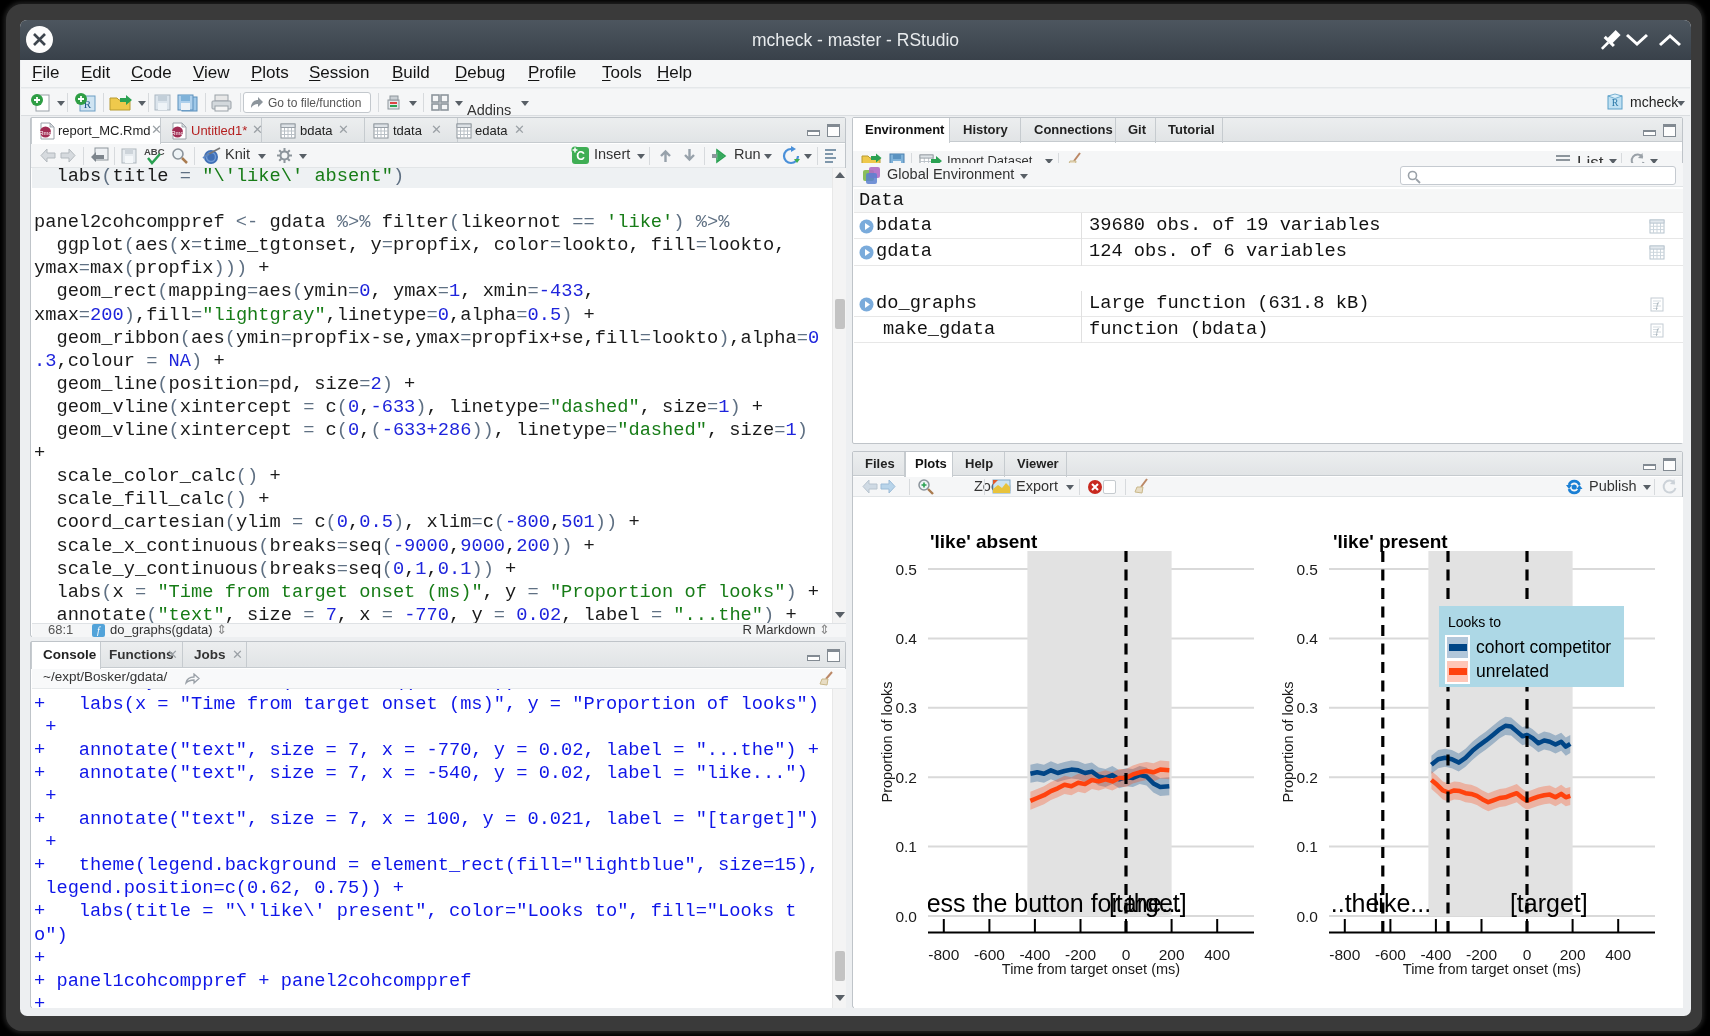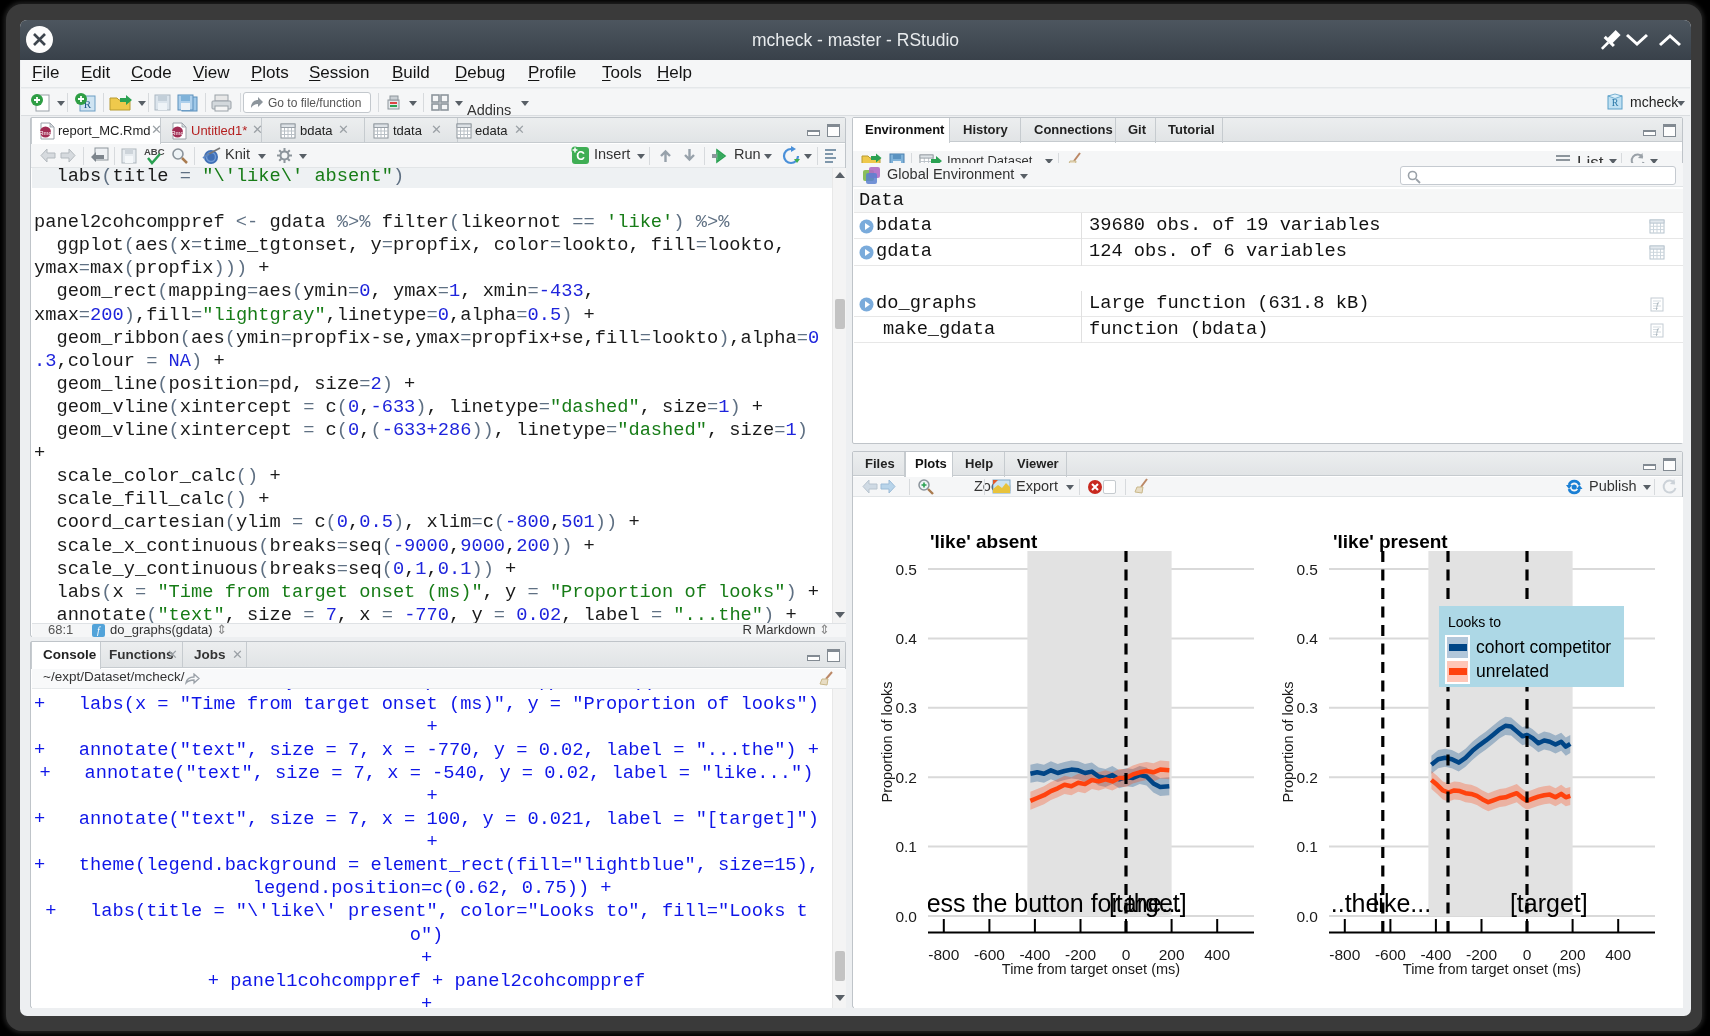--- a/index.html
+++ b/index.html
@@ -300,37 +300,37 @@
     <div class="sb-thumb" style="left:2px;top:131px;width:10px;height:30px;"></div>
     <div class="abs arrow-dn" style="left:2px;top:444px;"></div>
   </div>
   <div class="abs" style="left:1px;top:505px;width:814px;height:14px;background:#f5f6f7;border-top:1px solid #dfe2e5;">
     <div class="abs" style="left:16px;top:-2px;font-size:13px;color:#555;">68:1</div>
     <div class="abs" style="left:60px;top:0px;width:13px;height:13px;background:#52a3d9;border-radius:2px;color:#fff;font-size:10px;text-align:center;line-height:13px;font-style:italic;font-family:'Liberation Serif';">f</div>
     <div class="abs" style="left:78px;top:-2px;font-size:13px;color:#333;">do_graphs(gdata) <span style="color:#888">⇕</span></div>
     <div class="abs" style="right:16px;top:-2px;font-size:13px;color:#333;">R Markdown <span style="color:#888">⇕</span></div>
   </div>
 </div>
-<div id="pane-console" class="pane" style="left:30px;top:641px;width:816px;height:367px;text-align:center;">
+<div id="pane-console" class="pane" style="left:30px;top:641px;width:816px;height:367px;">
   <div class="tabbar" style="height:26px;">
     <div class="tab active" style="left:0;width:70px;height:27px;"></div>
     <div class="abs" style="left:12px;top:5px;font-size:13.5px;font-weight:bold;color:#222;">Console</div>
     <div class="tab" style="left:70px;width:82px;border-right:1px solid #c6cbcf;"></div>
     <div class="abs" style="left:78px;top:5px;font-size:13.5px;font-weight:bold;color:#333;">Functions</div>
     <div class="abs tclose" style="left:136px;top:5px;">✕</div>
     <div class="tab" style="left:152px;width:64px;border-right:1px solid #c6cbcf;"></div>
     <div class="abs" style="left:163px;top:5px;font-size:13.5px;font-weight:bold;color:#333;">Jobs</div>
     <div class="abs tclose" style="left:201px;top:5px;">✕</div>
     <div class="minmax" style="left:776px;top:7px;">
         <div class="mn"></div>
         <div class="mx"></div>
       </div>
   </div>
   <div class="abs" style="left:1px;top:27px;width:814px;height:20px;background:#f8f9fa;border-bottom:1px solid #e6e9eb;">
-    <div class="abs" style="left:11px;top:0px;font-size:13.5px;color:#333;">~/expt/Dataset/mcheck/</div>
+    <div class="abs" style="left:11px;top:0px;font-size:13.5px;color:#333;">~/expt/Bosker/gdata/</div>
     <svg class="abs" style="left:152px;top:4px" width="16" height="12">
         <path d="M2 10 C3 5 7 4 10 4 L10 1 L15 5.5 L10 10 L10 7 C7 7 4 8 2 10 Z" fill="none" stroke="#9aa1a8" stroke-width="1.3"></path>
       </svg>
     <svg class="abs" style="left:786px;top:2px" width="18" height="16">
         <path d="M14 1 L8 8" stroke="#b86" stroke-width="2"></path>
         <path d="M4 8 L10 8 L9 14 L2 13 Z" fill="#e8ddc4" stroke="#c9b88a"></path>
       </svg>
   </div>
   <div id="consolearea" class="abs" style="left:1px;top:47px;width:800px;height:319px;overflow:hidden;background:#fff;">
     <pre class="abs" style="left:2px;top:-19.5px;color:#0f16e8;">+   scale_y_continuous(breaks=seq(0,1,0.1)) +

